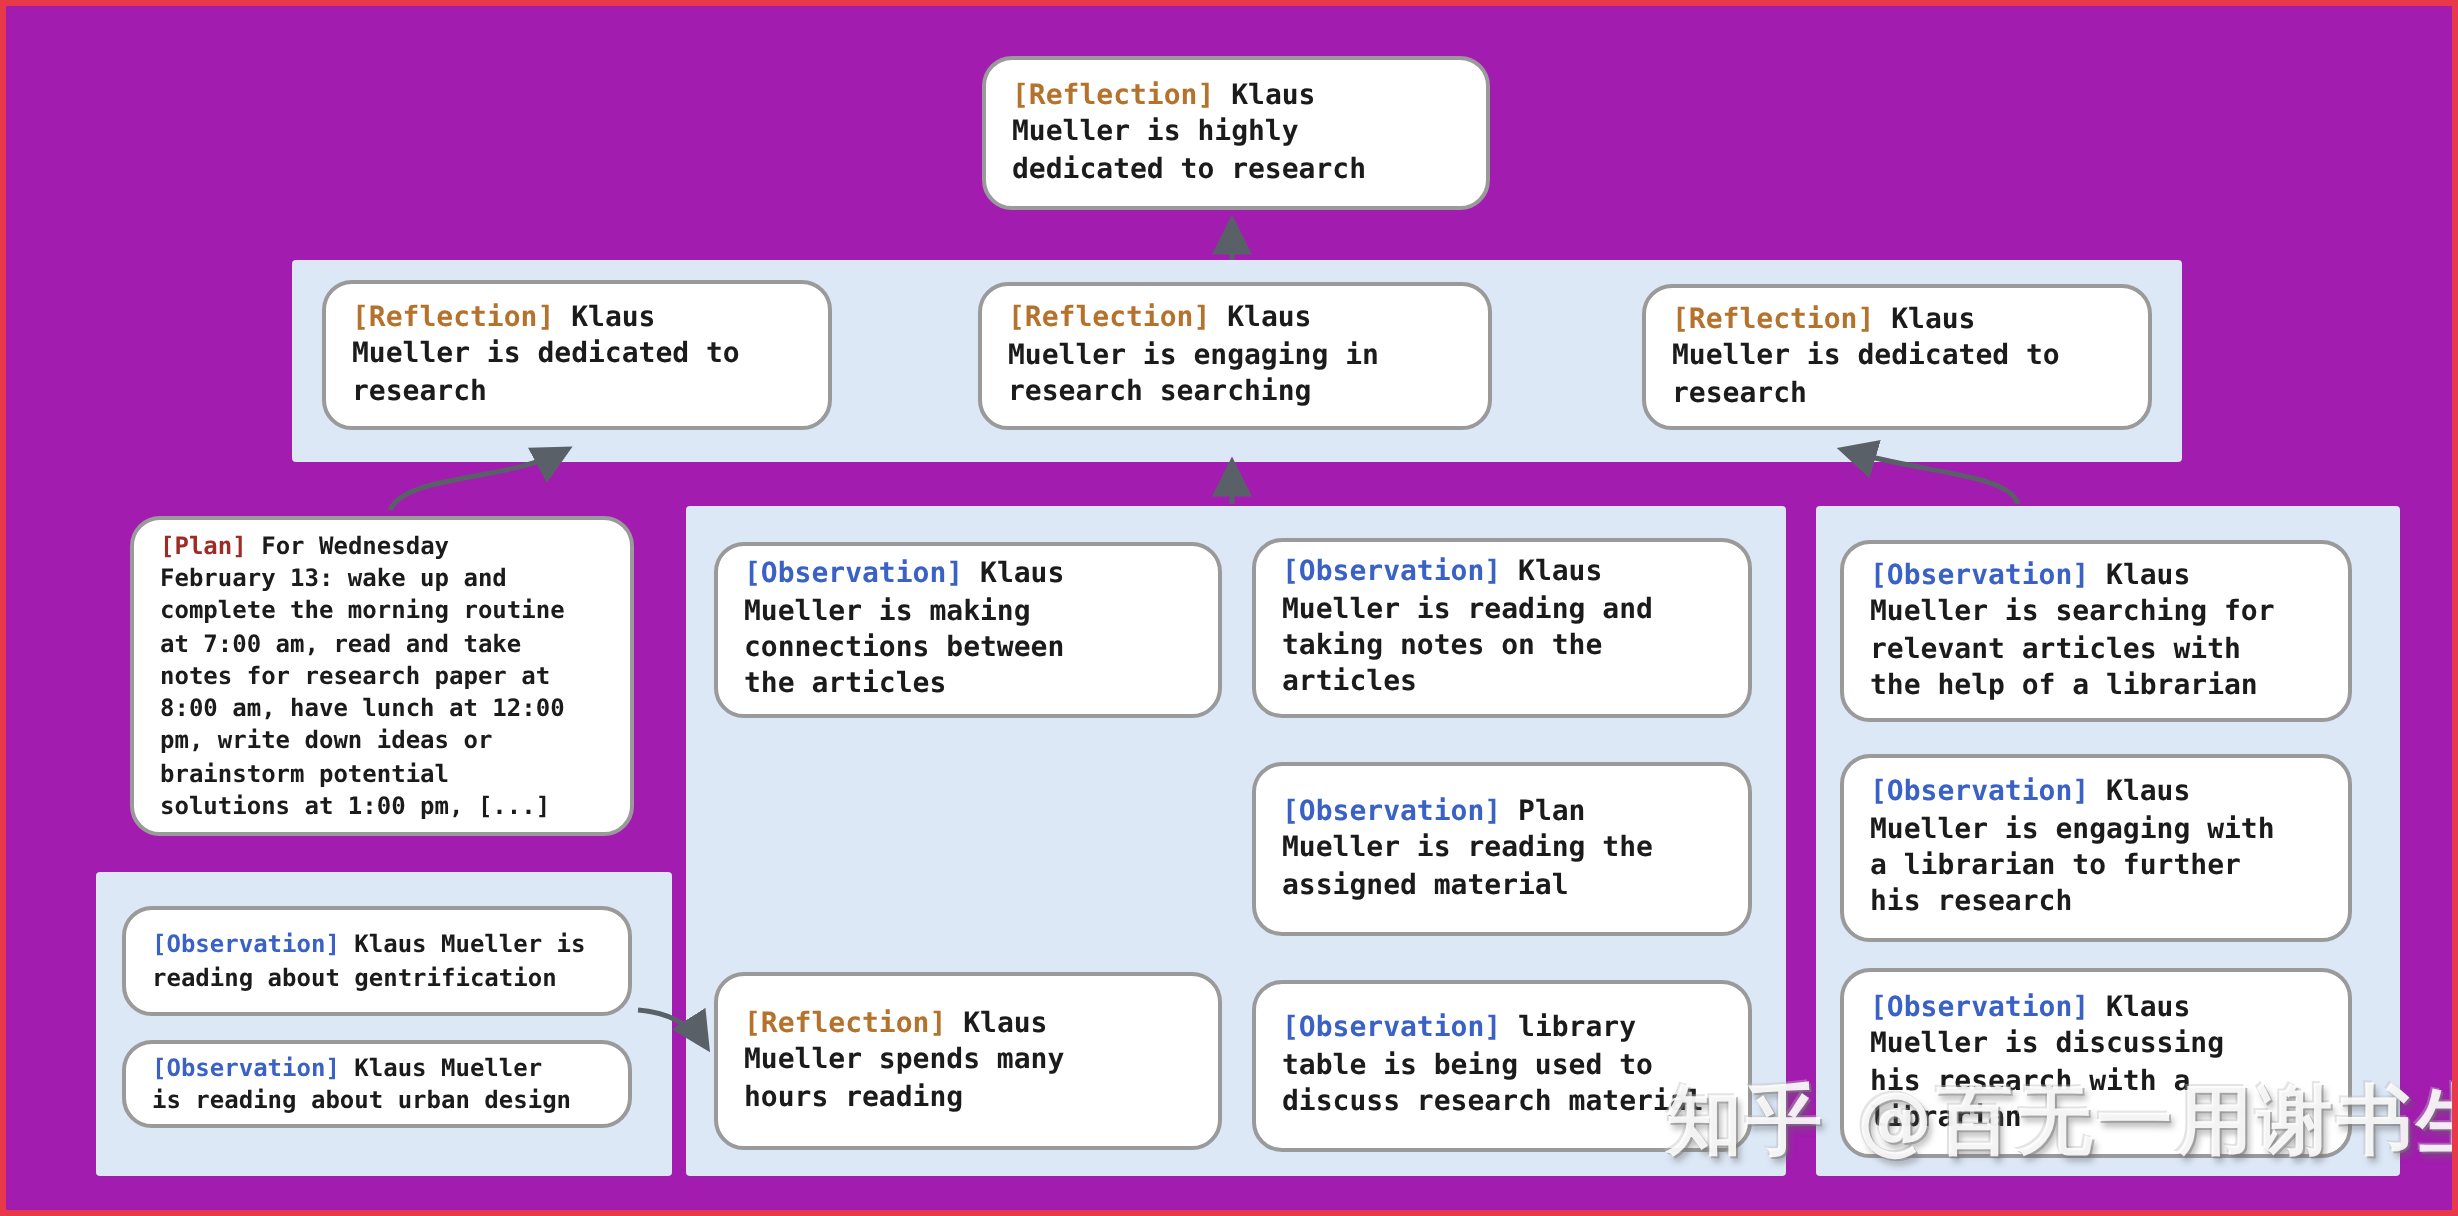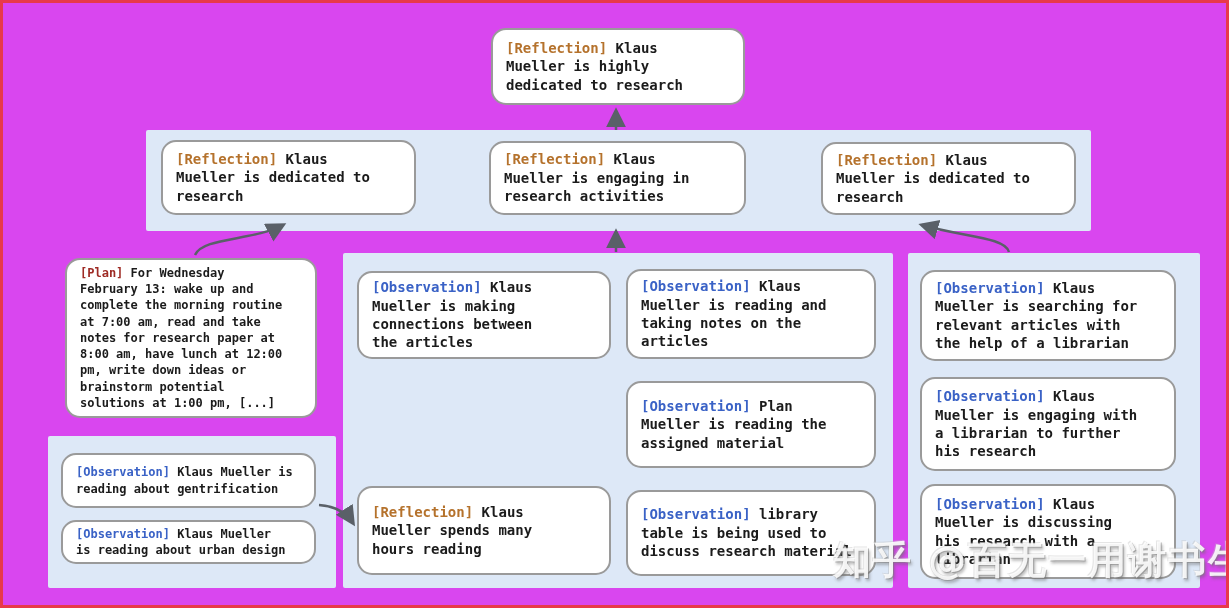--- a/index.html
+++ b/index.html
@@ -1,20 +1,20 @@
 <!DOCTYPE html>
 <html><head>
 <meta charset="utf-8">
 <style>
   html,body{margin:0;padding:0;background:#ffffff;}
   #stage{
     position:relative;
     width:1229px;height:608px;
     box-sizing:border-box;
-    background:#d946ef;
+    background:#a21caf;
     border:3px solid #e8394a;
     overflow:hidden;
     font-family:"DejaVu Sans Mono","Liberation Mono",monospace;
     font-weight:bold;
     color:#1b1b1b;
   }
   .band{
     position:absolute;
     background:#dde8f7;
     border-radius:2px;
@@ -84,21 +84,21 @@
   </div>
 
   <div class="note f14" style="left:158px;top:137px;width:255px;height:75px;">
     <div class="txt"><span class="tag-reflection">[Reflection]</span> <span>Klaus
 Mueller is dedicated to
 research</span></div>
   </div>
   <div class="note f14" style="left:486px;top:138px;width:257px;height:74px;">
     <div class="txt"><span class="tag-reflection">[Reflection]</span> <span>Klaus
 Mueller is engaging in
-research activities</span></div>
+research searching</span></div>
   </div>
   <div class="note f14" style="left:818px;top:139px;width:255px;height:73px;">
     <div class="txt"><span class="tag-reflection">[Reflection]</span> <span>Klaus
 Mueller is dedicated to
 research</span></div>
   </div>
 
   <div class="note f12" style="left:62px;top:255px;width:252px;height:160px;padding:7px 13px;">
     <div class="txt"><span class="tag-plan">[Plan]</span> <span>For Wednesday
 February 13: wake up and

